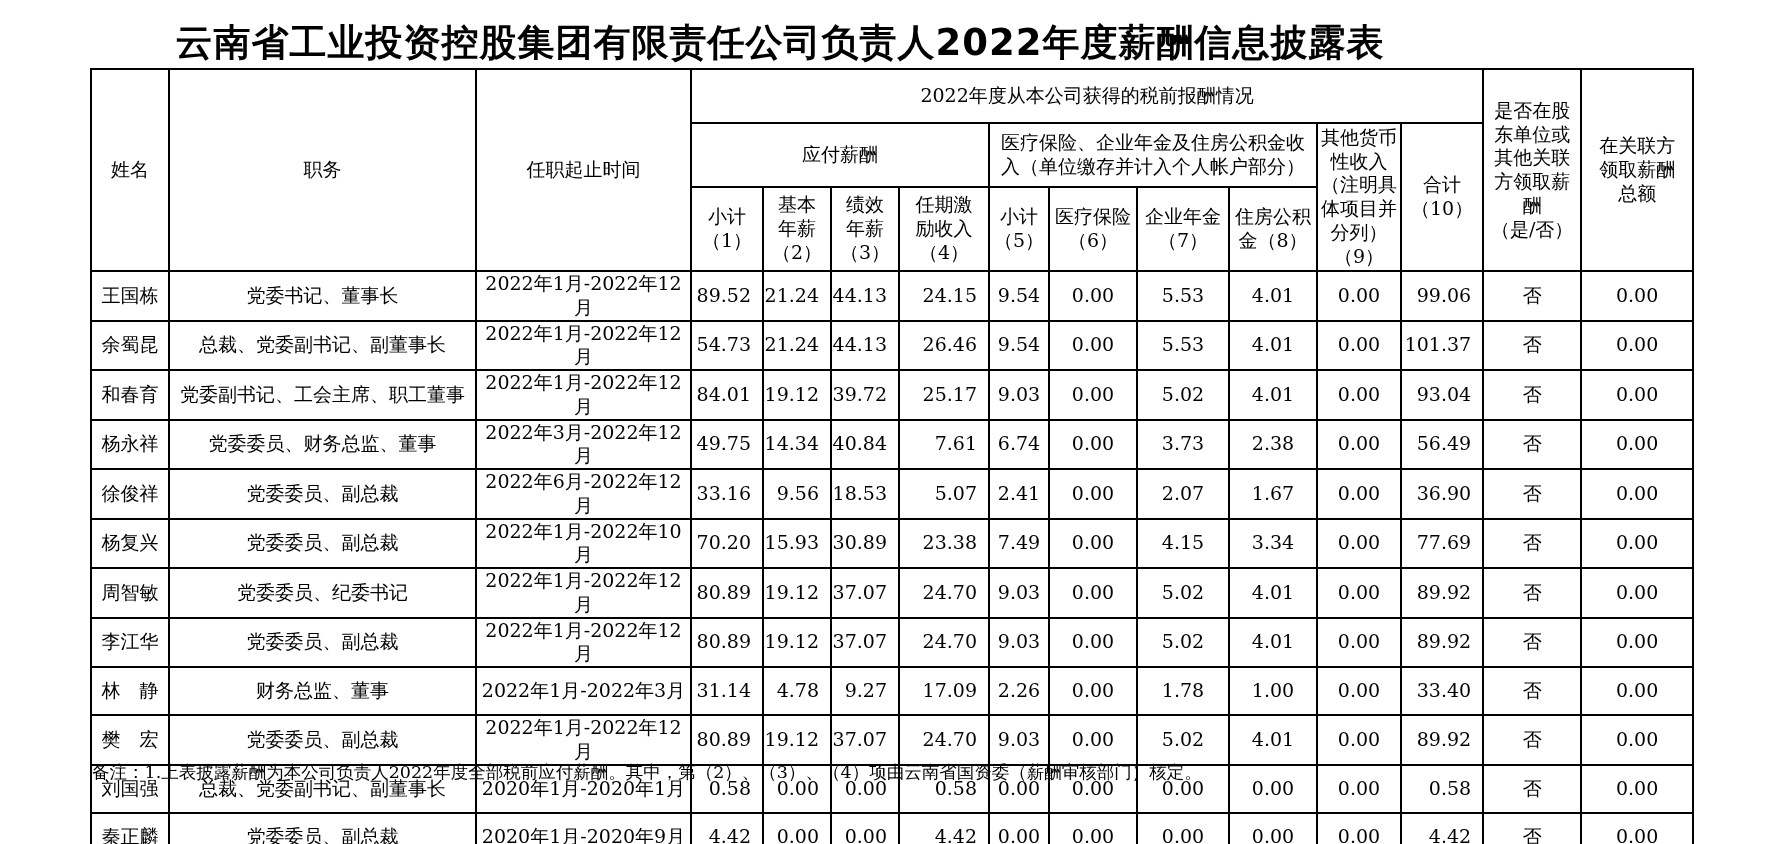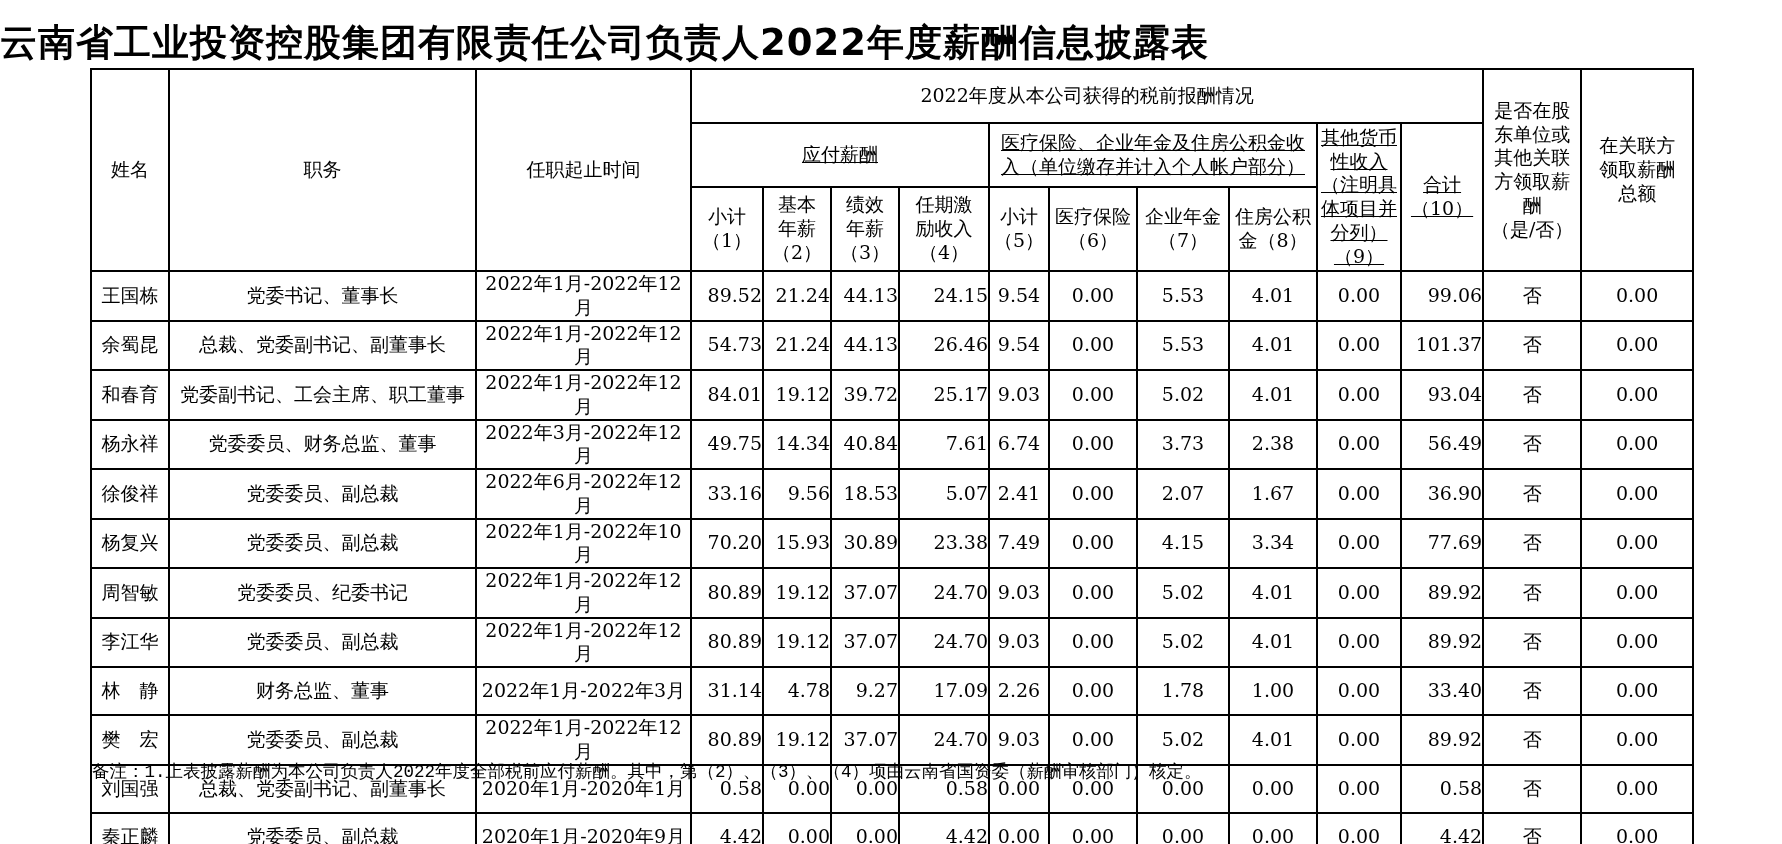--- a/index.html
+++ b/index.html
@@ -2,45 +2,45 @@
 <html><head>
 <meta charset="utf-8">
 <style>
   * { margin:0; padding:0; box-sizing:border-box; }
   html,body { width:1782px; height:844px; background:#ffffff; overflow:hidden; }
   body { font-family:"DejaVu Serif","Liberation Serif",serif; color:#000; }
   .page { position:relative; width:1782px; height:844px; background:#fff; }
 
   .title {
     position:absolute; top:18px; left:0; width:1560px;
-    text-align:left; font-size:37px; font-weight:700;
+    text-align:center; font-size:37px; font-weight:700;
     font-family:"DejaVu Sans","Liberation Sans",sans-serif;
     letter-spacing:1px;
   }
 
   table.salary {
     position:absolute; top:68px; left:90px;
     width:1602px; border-collapse:collapse; table-layout:fixed;
   }
   .salary th, .salary td {
     border:2px solid #000; text-align:center; vertical-align:middle;
     font-weight:400; font-size:19px; line-height:1.25; overflow:hidden;
   }
   .salary th { white-space:pre-line; padding:1px 2px; }
   tr.hA { height:54px; }
-  tr.hB { height:64px;text-decoration:underline; }
+  tr.hB { height:64px; }
   tr.hC { height:84px; }
   tbody tr { height:48px; }
-  td.num-r { text-align:right; }
+  td.num-r { text-align:right; padding-right:11px; }
   td.num-c { text-align:center; }
   td.c-pos, td.c-term, td.c-name, td.c-flag { text-align:center; }
 
   .notes {
     position:absolute; left:92px; top:758px;
-    font-size:17.5px; line-height:1.6; white-space:nowrap;font-family:Liberation Mono, monospace;
+    font-size:17.5px; line-height:1.6; white-space:nowrap;
   }
   .note2 { margin-left:58px; }
 </style>
 </head>
 <body>
 
 <div class="page">
 
   <div class="title">云南省工业投资控股集团有限责任公司负责人2022年度薪酬信息披露表</div>
 

